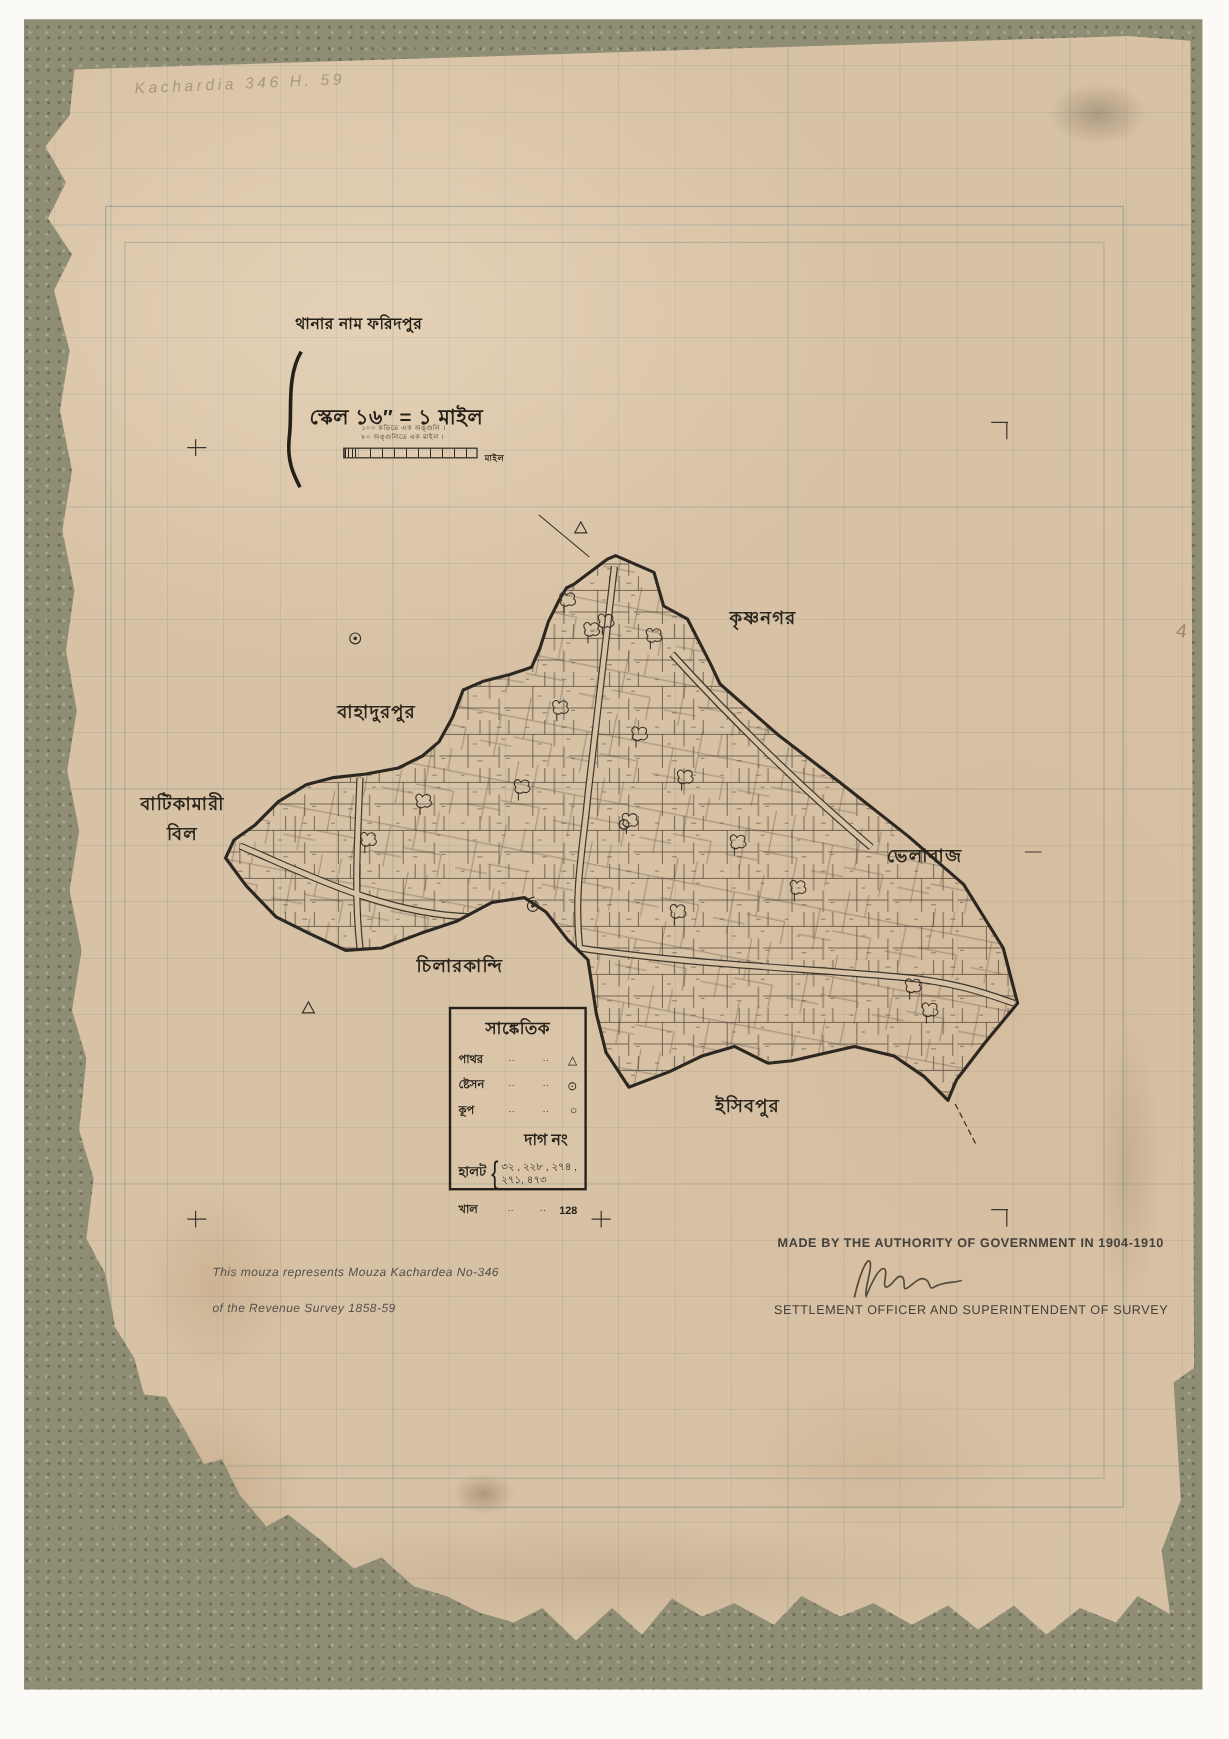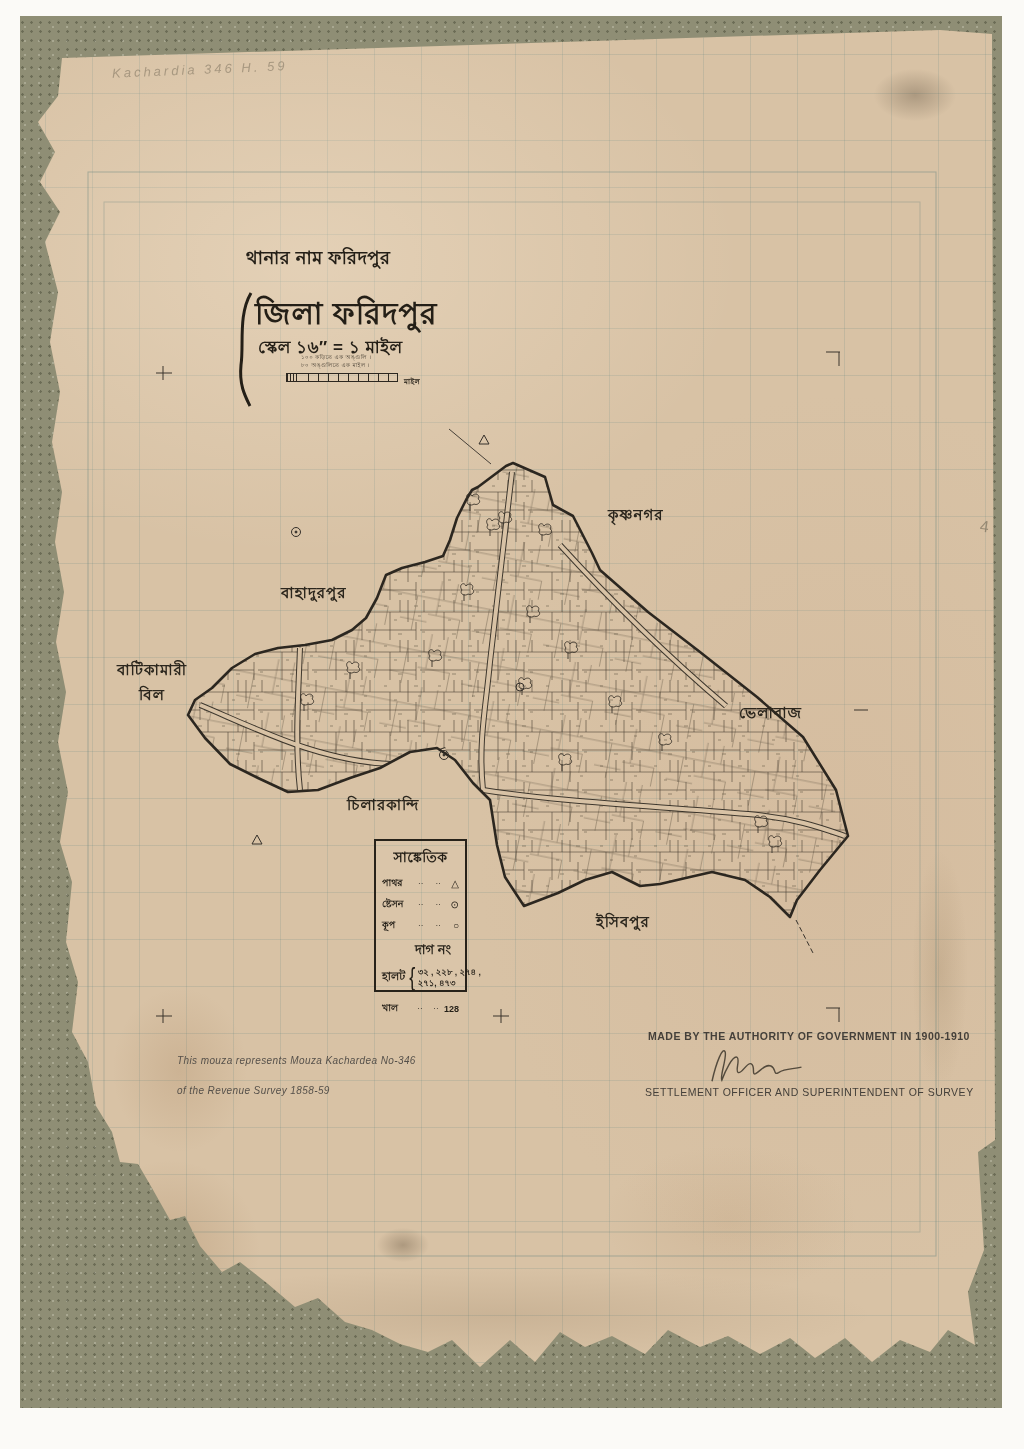--- a/index.html
+++ b/index.html
@@ -33,51 +33,51 @@
       72px 882px,60px 842px,68px 792px,58px 742px,66px 692px,56px 642px,64px 592px,55px 542px,
       62px 492px,52px 442px,60px 392px,50px 342px,58px 292px,45px 242px,60px 212px,40px 182px,
       55px 152px,38px 122px,58px 96px);}
 
   .stain{position:absolute;pointer-events:none;}
 
   .map-svg{position:absolute;inset:0;width:1024px;height:1449px;}
 
   .bn{font-weight:700;letter-spacing:.5px;}
   .title-line{position:absolute;white-space:nowrap;}
-  .t-thana{left:246px;top:244px;font-size:18px;}
+  .t-thana{left:246px;top:260px;font-size:13px;}
   .t-mouza{left:201px;top:267px;font-size:15.5px;}
   .t-district{left:255px;top:290px;font-size:30px;letter-spacing:1px;}
   .t-scale{left:258px;top:334px;font-size:17px;}
 
   .scale-notes{position:absolute;left:301px;top:353px;font-size:5.5px;line-height:8px;
     color:#40392e;letter-spacing:.5px;white-space:pre;}
   .scalebar{position:absolute;left:286px;top:373px;width:112px;height:9px;
     border:1px solid #2c2720;display:flex;box-sizing:border-box;}
   .scalebar .hatch{width:12px;height:100%;
     background:repeating-linear-gradient(90deg,#2c2720 0 1px,transparent 1px 3px);}
   .scalebar .cells{flex:1;height:100%;
     background:repeating-linear-gradient(90deg,transparent 0 9px,#2c2720 9px 10px);}
   .scale-unit{position:absolute;left:404px;top:376px;font-size:7px;font-weight:700;}
 
   .place{position:absolute;font-weight:700;font-size:15px;letter-spacing:1px;
     color:#2b261d;white-space:pre-line;}
 
-  .legend{position:absolute;left:374px;top:839px;width:93px;height:153px;
+  .legend{position:absolute;left:374px;top:839px;width:115px;height:153px;
     border:2px solid #27221a;box-sizing:border-box;padding:5px 6px 4px 6px;
     font-size:10.5px;color:#241f17;background:rgba(255,248,235,.06);}
   .legend .lg-title{text-align:center;font-weight:700;font-size:14px;margin-bottom:6px;}
   .lg-row{display:flex;align-items:center;margin:6px 0;}
   .lg-row .lbl{flex:0 0 30px;font-weight:700;font-size:9.5px;}
   .lg-row .dots{flex:1;text-align:center;color:#3a332a;font-size:8px;}
   .lg-row .sym{flex:0 0 12px;text-align:right;font-size:10px;}
   .lg-dag{text-align:right;font-size:13px;font-weight:700;margin:7px 8px 0 0;}
   .lg-halot{display:flex;align-items:center;margin-top:1px;}
   .lg-halot .lbl{flex:0 0 26px;font-weight:700;font-size:11px;}
   .lg-halot .brace{font-size:26px;font-weight:400;transform:scaleX(.7);margin-right:1px;}
-  .lg-halot .nums{font-size:8.5px;line-height:11px;font-weight:700;white-space:nowrap;}
+  .lg-halot .nums{font-size:8.5px;line-height:11px;font-weight:400;white-space:nowrap;}
   .lg-khal{display:flex;align-items:center;margin-top:8px;}
   .lg-khal .lbl{flex:0 0 30px;font-weight:700;font-size:9.5px;}
   .lg-khal .dots{flex:1;text-align:center;color:#3a332a;font-size:8px;}
   .lg-khal .num{font-weight:700;font-size:9px;}
 
   .foot-left{position:absolute;left:166px;top:1046px;font-size:10px;font-style:italic;
     color:#55504a;letter-spacing:.4px;line-height:30px;white-space:nowrap;margin-left:11px;}
   .foot-right-1{position:absolute;left:648px;top:1030px;font-size:10.5px;font-weight:700;
     color:#45403a;letter-spacing:.5px;white-space:nowrap;}
   .foot-right-2{position:absolute;left:645px;top:1086px;font-size:10.5px;font-weight:400;
@@ -217,21 +217,20 @@
         <path d="M796 920 L813 953" stroke-dasharray="5 3"></path>
       </g>
 
       <path d="M251 293 C238 315 244 345 241 365 C239 385 245 396 250 406" fill="none" stroke="#241f17" stroke-width="3"></path>
     </svg>
 
     <div class="pencil-note">Kachardia 346 H. 59</div>
     <div class="pencil-mark">4</div>
 
     <div class="title-line bn t-thana">থানার নাম ফরিদপুর</div>
-    <div class="title-line bn t-district">জিলা ফরিদপুর</div>
     <div class="title-line bn t-scale">স্কেল ১৬″ = ১ মাইল</div>
 
     <div class="scale-notes"><span>১০০ কড়িতে এক অঙ্গুলি ।</span><br><span>৮০ অঙ্গুলিতে এক মাইল ।</span></div>
 
     <div class="scalebar">
       <div class="hatch"></div>
       <div class="cells"></div>
     </div>
     <div class="scale-unit bn">মাইল</div>
 
@@ -272,21 +271,21 @@
       <div class="lg-khal">
         <span class="lbl">খাল</span>
         <span class="dots">··</span>
         <span class="dots">··</span>
         <span class="num">128</span>
       </div>
     </div>
 
     <div class="foot-left"><span>This mouza represents Mouza Kachardea No-346</span><br><span>of the Revenue Survey 1858-59</span></div>
 
-    <div class="foot-right-1">MADE BY THE AUTHORITY OF GOVERNMENT IN 1900-1910</div>
+    <div class="foot-right-1">MADE BY THE AUTHORITY OF GOVERNMENT IN 1904-1910</div>
     <svg class="signature" width="120" height="48" viewBox="0 0 96 44">
       <path d="M4 36 C8 18 14 4 16 9 C18 14 11 31 13 35 C16 27 23 12 27 14 C30 16 25 27 28 28
                C32 29 36 18 40 20 C44 22 40 31 44 29 C49 26 53 20 58 22 C63 24 60 31 65 28
                C71 24 78 25 86 23" fill="none" stroke="#3d362c" stroke-width="1.3" opacity="0.85"></path>
     </svg>
     <div class="foot-right-2">SETTLEMENT OFFICER AND SUPERINTENDENT OF SURVEY</div>
 
   </div>
 </div>
 

